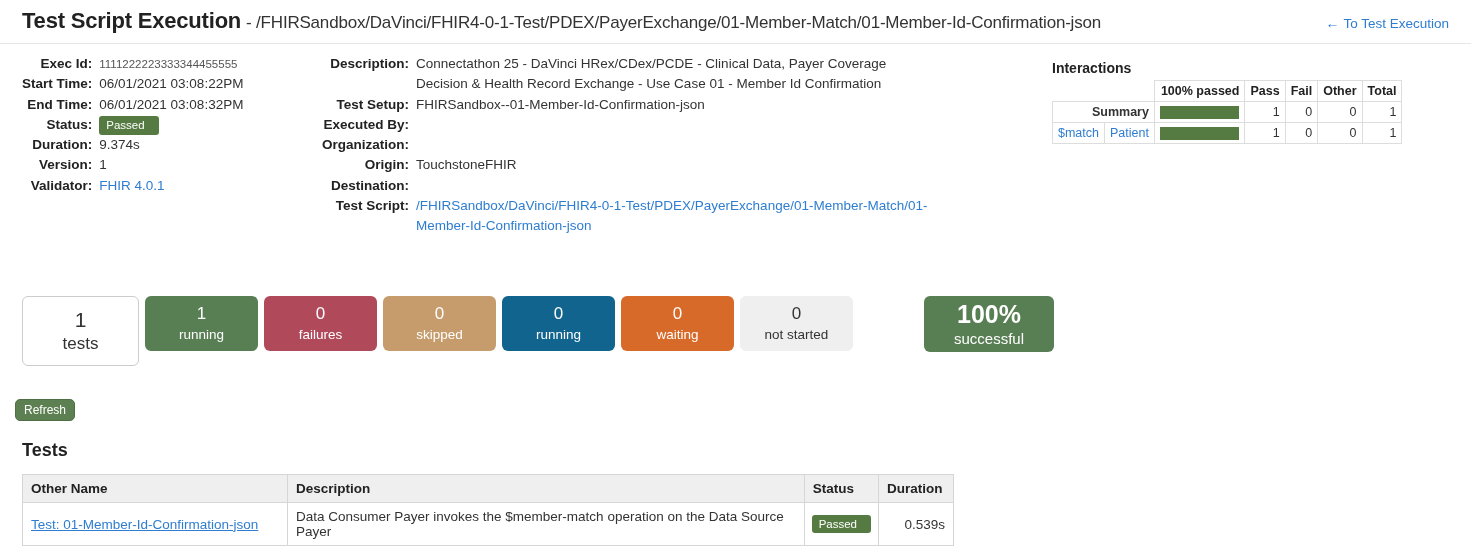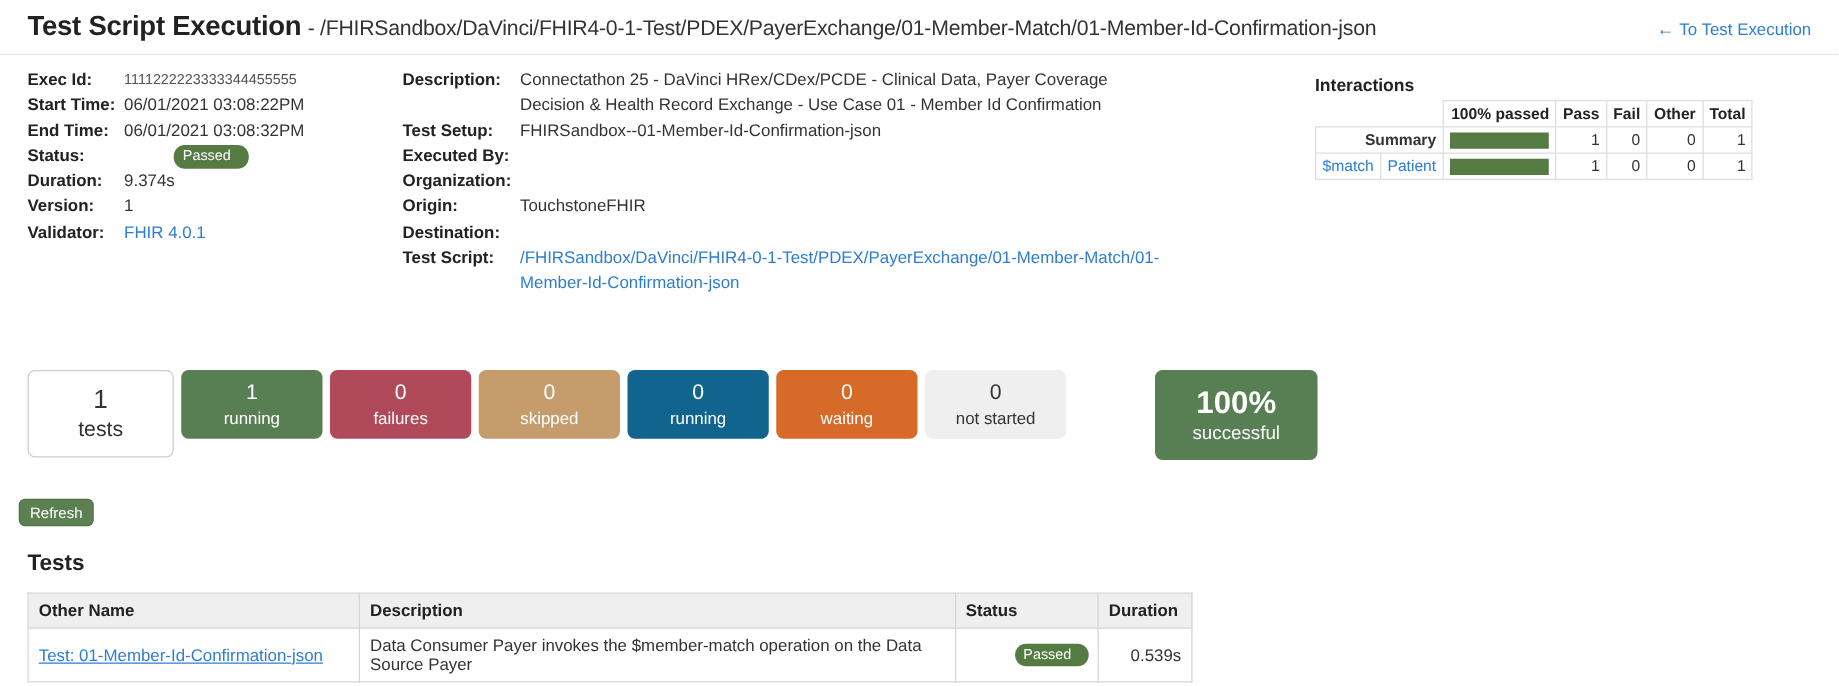--- a/index.html
+++ b/index.html
@@ -69,20 +69,21 @@
     grid-template-columns: max-content 1fr;
     column-gap: 7px;
     row-gap: 0;
     align-content: start;
   }
   .meta-col.col-left { width: 300px; flex: 0 0 300px; }
   .meta-col.col-mid  { width: 610px; flex: 0 0 610px; }
   .meta-label {
     font-weight: bold;
     color: #222222;
+    text-align: right;
     font-size: 13.5px;
     line-height: 20.3px;
     white-space: nowrap;
   }
   .meta-value {
     color: #333333;
     font-size: 13.5px;
     line-height: 20.3px;
     word-break: break-word;
   }
@@ -96,24 +97,23 @@
     text-decoration: none;
   }
 
   .badge-passed {
     display: inline-block;
     background: #55813f;
     background: #557b42;
     color: #ffffff;
     font-size: 11.5px;
     padding: 3px 14px 3px 7px;
-    border-radius: 9px;
+    border-radius: 3px;
     line-height: 1.1;
     vertical-align: middle;
-    margin-left: 40px;
   }
   .status-row-value { line-height: 20.3px; }
 
   
   .interactions {
     position: absolute;
     left: 1052px;
     top: 60px;
     width: 341px;
   }
@@ -198,21 +198,21 @@
     height: 55px;
     margin-left: 6px;
   }
   .stat-box.neutral {
     background: #efefef;
     color: #333333;
     border: 1px solid #efefef;
   }
   .stat-box.success {
     width: 130px;
-    height: 72px;
+    height: 56px;
     margin-left: 71px;
     border-radius: 6px;
   }
   .stat-box.success .stat-num {
     font-size: 25px;
     font-weight: bold;
     line-height: 30px;
   }
   .stat-box.success .stat-lbl { font-size: 15px; line-height: 20px; }
 

